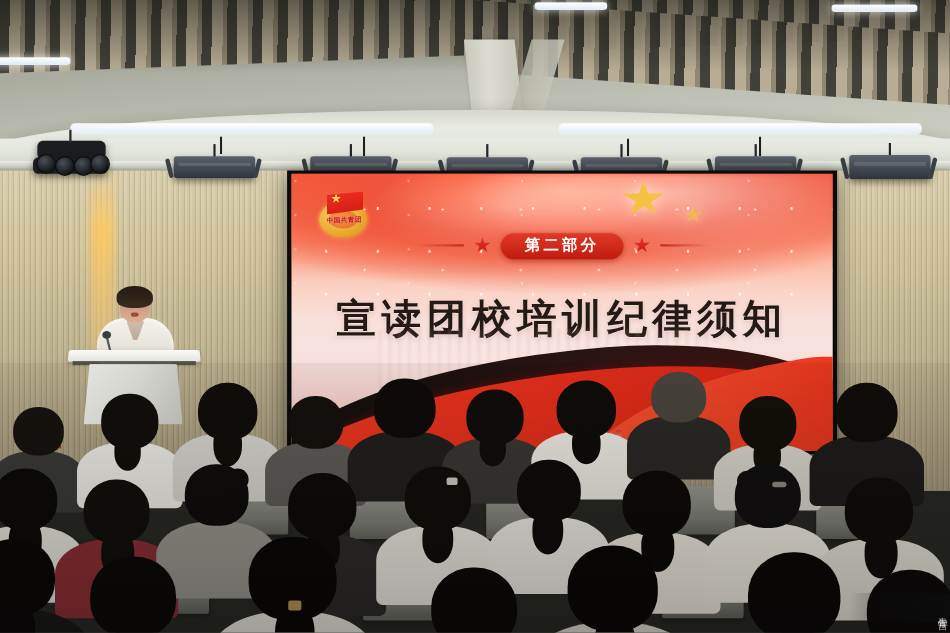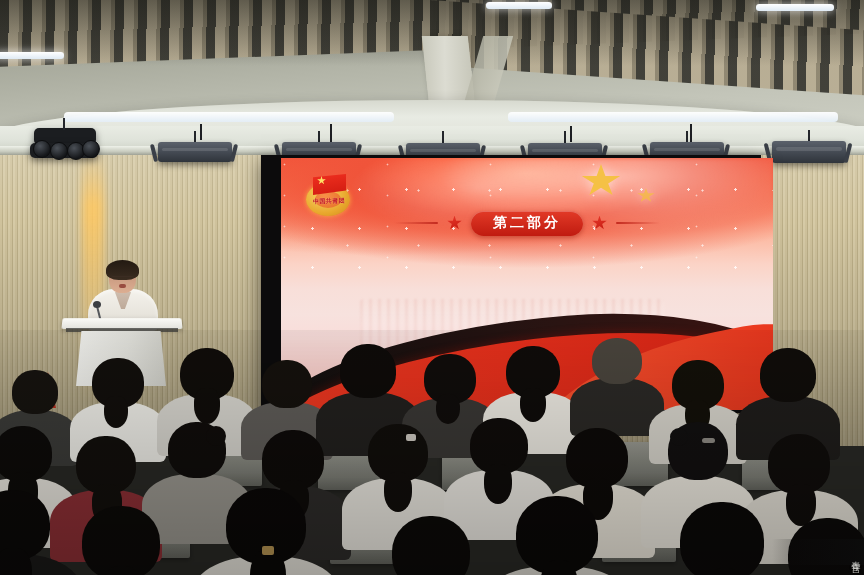--- a/index.html
+++ b/index.html
@@ -131,21 +131,21 @@
     border:1px solid #0c0d0f;
   }
 
   
   .screen-frame{
     position:absolute;left:261px;top:155px;width:500px;height:258px;
     background:#0c0b0c;
     box-shadow:0 6px 18px rgba(0,0,0,.5);
   }
   .screen{
-    position:absolute;left:20px;top:3px;width:492px;height:252px;
+    position:absolute;left:4px;top:3px;width:492px;height:252px;
     overflow:hidden;
     background:
       radial-gradient(ellipse 120% 65% at 50% 6%, #ff8a63 0%, #fb5f3c 16%, #f0543a 28%, rgba(240,84,58,0) 58%),
       radial-gradient(ellipse 95% 40% at 22% 14%, #f4603f 0%, rgba(244,96,63,0) 62%),
       linear-gradient(180deg,
         #f4533a 0%,
         #f8704e 9%,
         #fb9274 19%,
         #fcb79f 30%,
         #fbd3c6 42%,
@@ -498,20 +498,21 @@
       </div>
 
       <div class="badge-row">
         <div class="badge-line"></div>
         <div class="badge-star"></div>
         <div class="badge-pill">第二部分</div>
         <div class="badge-star"></div>
         <div class="badge-line r"></div>
       </div>
 
+      <div class="screen-title">宣读团校培训纪律须知</div>
 
       <div class="building-ghost"></div>
 
       <div class="ribbon-dark"></div>
       <div class="ribbon-red"></div>
       <div class="ribbon-red2"></div>
       <div class="podium-mini"></div>
     </div>
   </div>
 

